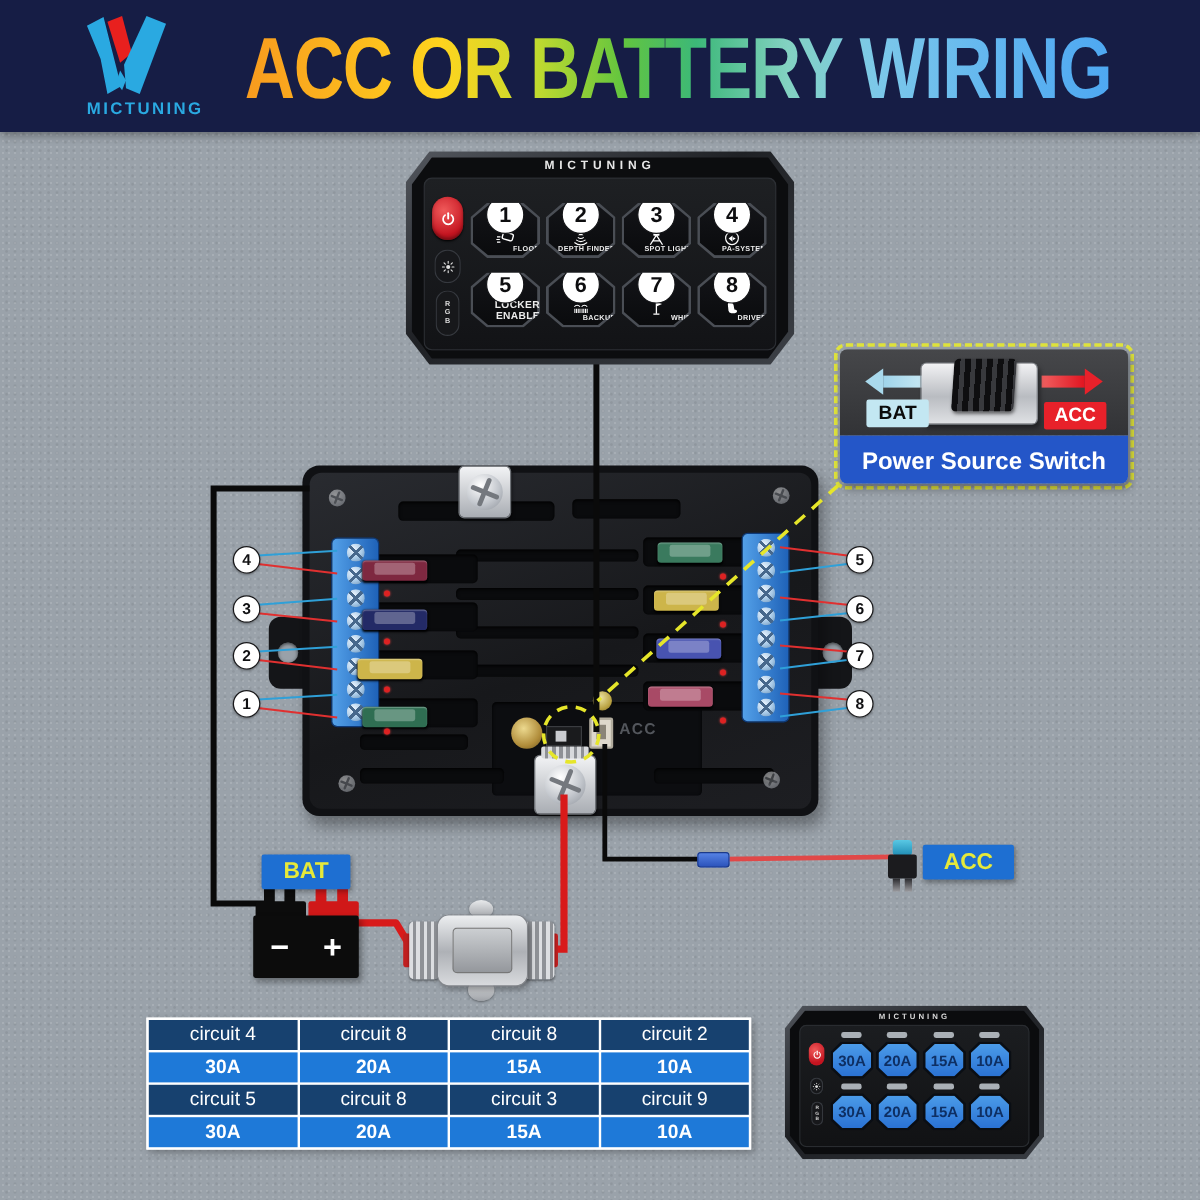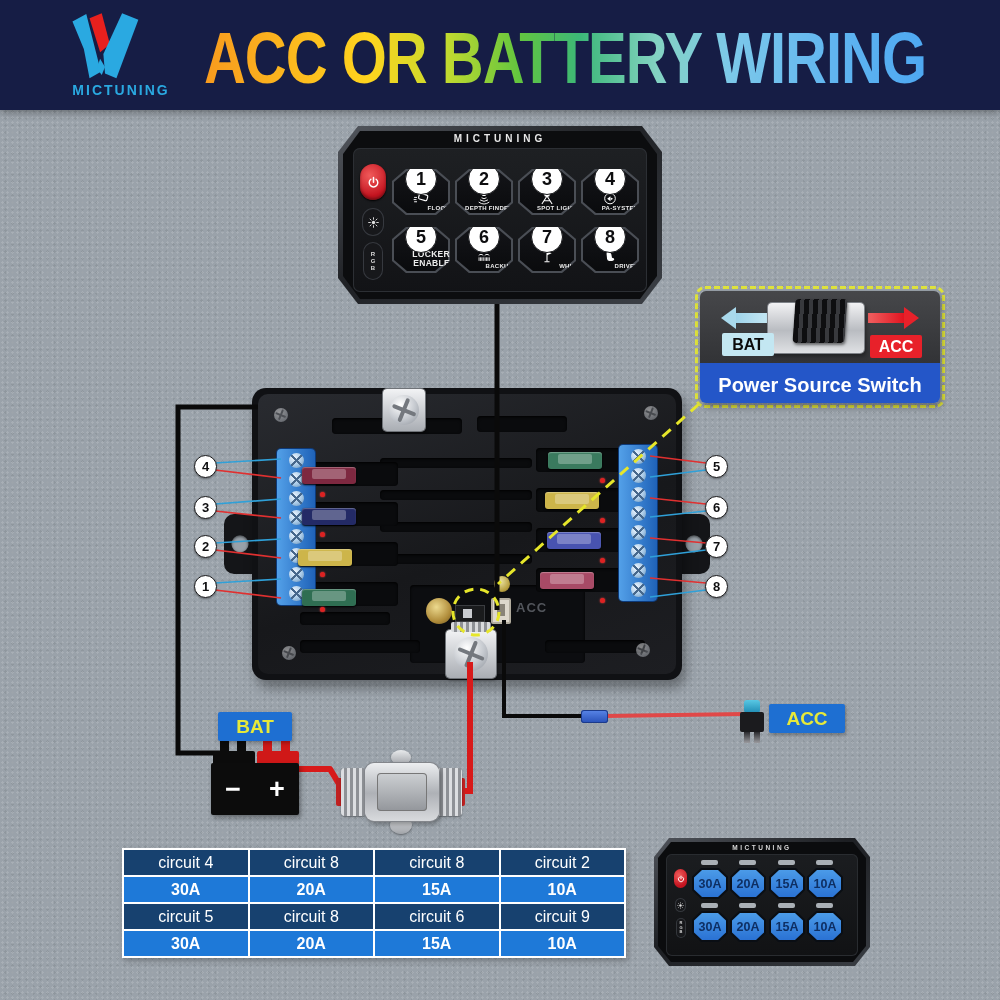--- a/index.html
+++ b/index.html
@@ -412,21 +412,21 @@
     <div class="cell hdr">circuit 4</div>
     <div class="cell hdr">circuit 8</div>
     <div class="cell hdr">circuit 8</div>
     <div class="cell hdr">circuit 2</div>
     <div class="cell amp">30A</div>
     <div class="cell amp">20A</div>
     <div class="cell amp">15A</div>
     <div class="cell amp">10A</div>
     <div class="cell hdr">circuit 5</div>
     <div class="cell hdr">circuit 8</div>
-    <div class="cell hdr">circuit 6</div>
+    <div class="cell hdr">circuit 3</div>
     <div class="cell hdr">circuit 9</div>
     <div class="cell amp">30A</div>
     <div class="cell amp">20A</div>
     <div class="cell amp">15A</div>
     <div class="cell amp">10A</div>
   </div>
 
   <div class="abs mini-outer">
     <div class="abs mini-frame"></div>
     <div class="abs mini-screen"></div>

